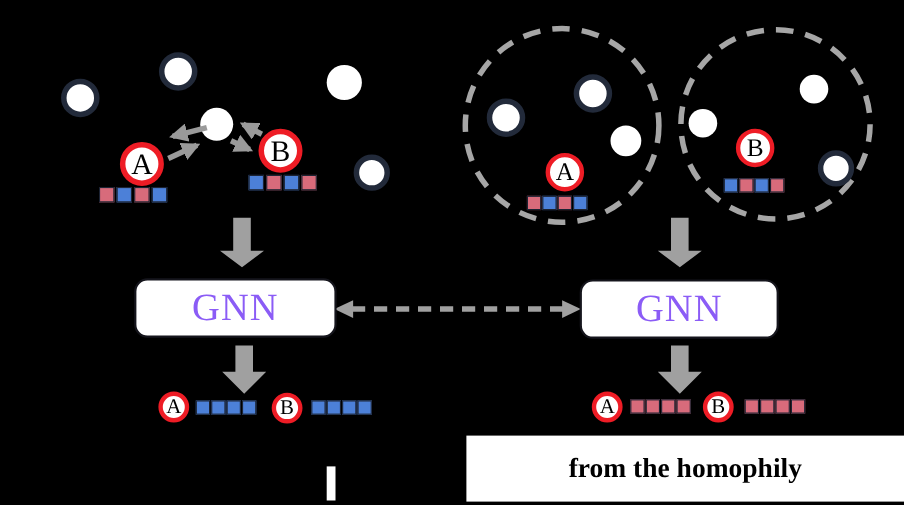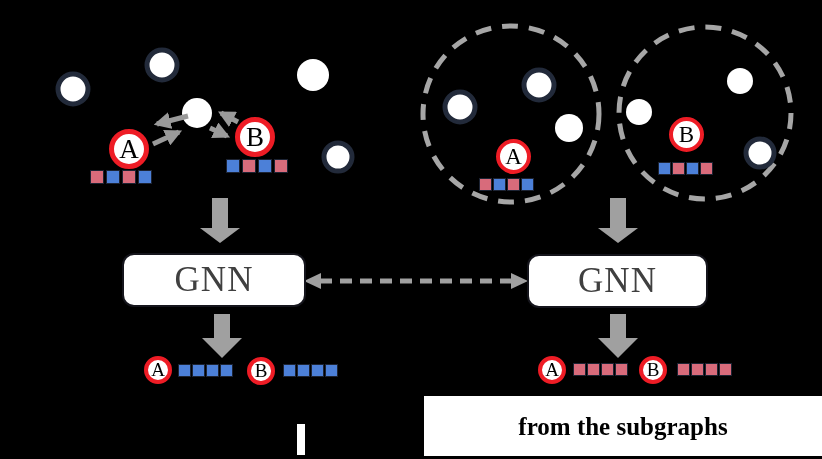--- a/index.html
+++ b/index.html
@@ -3,21 +3,21 @@
 <meta charset="utf-8">
 <style>
   html,body{margin:0;padding:0;background:#000;}
   .stage{position:relative;width:822px;height:459px;background:#000;overflow:hidden;
          font-family:"Liberation Serif","DejaVu Serif",serif;}
   .stage svg{position:absolute;left:0;top:0;}
 
   
   .gnn-box{position:absolute;background:#ffffff;border:2px solid #15151c;border-radius:12px;
            display:flex;align-items:center;justify-content:center;box-sizing:border-box;}
-  .gnn-box span{font-size:35px;color:#404040;letter-spacing:1px;}
+  .gnn-box span{font-size:35px;color:#8b5cf6;letter-spacing:1px;}
 
   
   .badge{position:absolute;background:#ffffff;border-radius:50%;
          display:flex;align-items:center;justify-content:center;color:#000;box-sizing:content-box;}
   .badge.big{width:30px;height:30px;border:5px solid #ee1c25;font-size:27px;}
   .badge.mid{width:27px;height:27px;border:4px solid #ee1c25;font-size:23px;}
   .badge.sml{width:20px;height:20px;border:4px solid #ee1c25;font-size:19px;}
 
   
   .row{position:absolute;display:flex;}
@@ -155,18 +155,18 @@
     <span>B</span>
   </div>
   <div class="row s13" style="left:677px;top:363px;">
       <span class="sq" style="background: rgb(216, 107, 123);"></span>
       <span class="sq" style="background: rgb(216, 107, 123);"></span>
       <span class="sq" style="background: rgb(216, 107, 123);"></span>
       <span class="sq" style="background: rgb(216, 107, 123);"></span>
     </div>
 
   <div class="caption">
-    <div>from the subgraphs</div>
+    <div>from the homophily</div>
   </div>
 
   <div class="fragment"></div>
 
 </div>
 
 </body></html>

